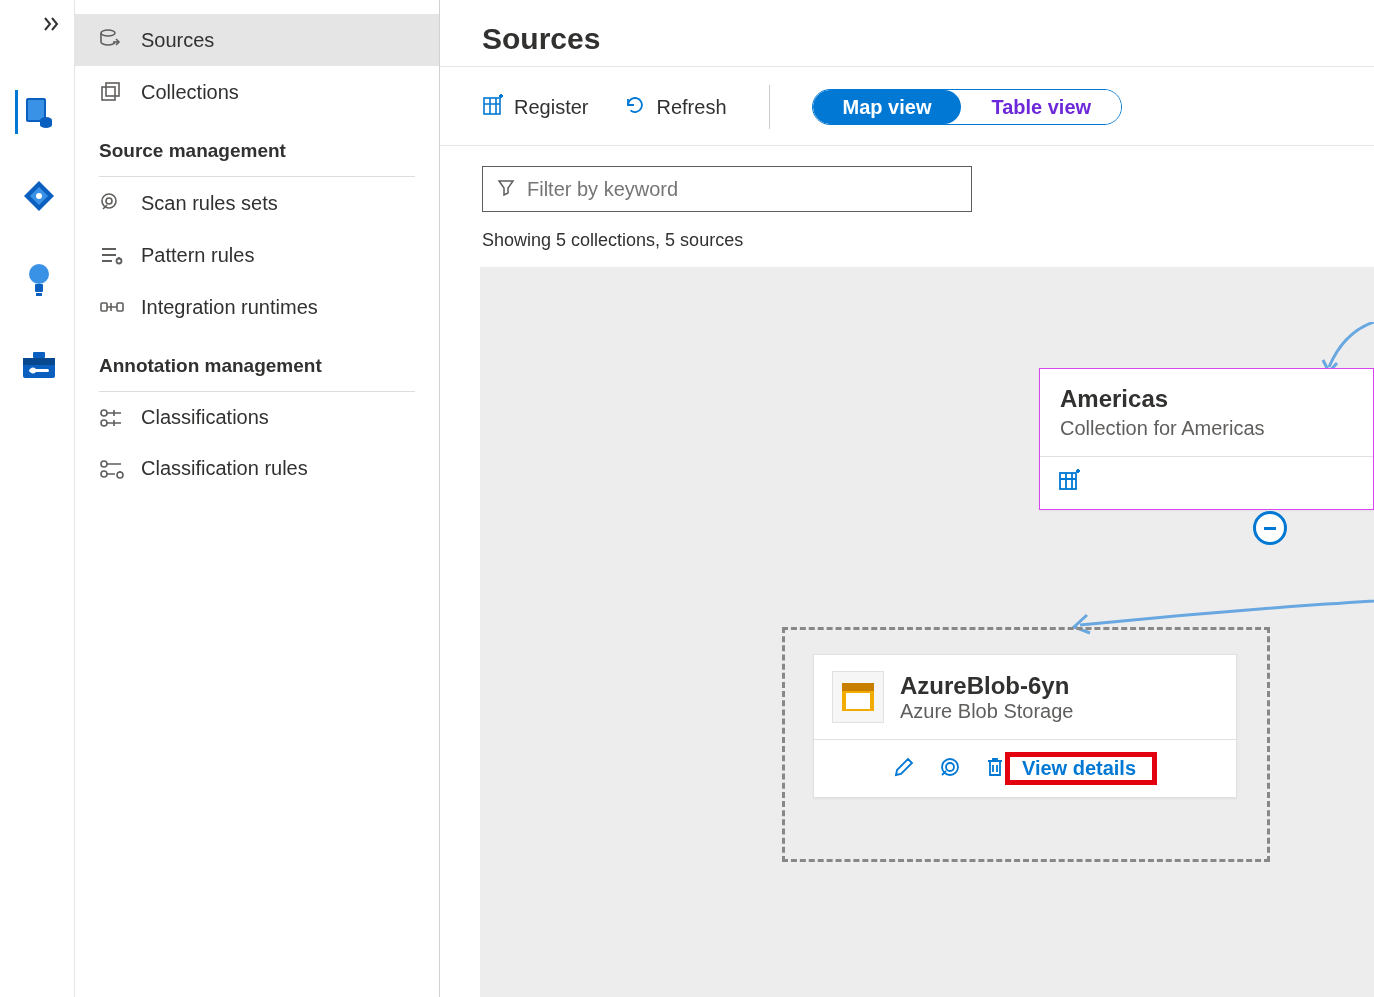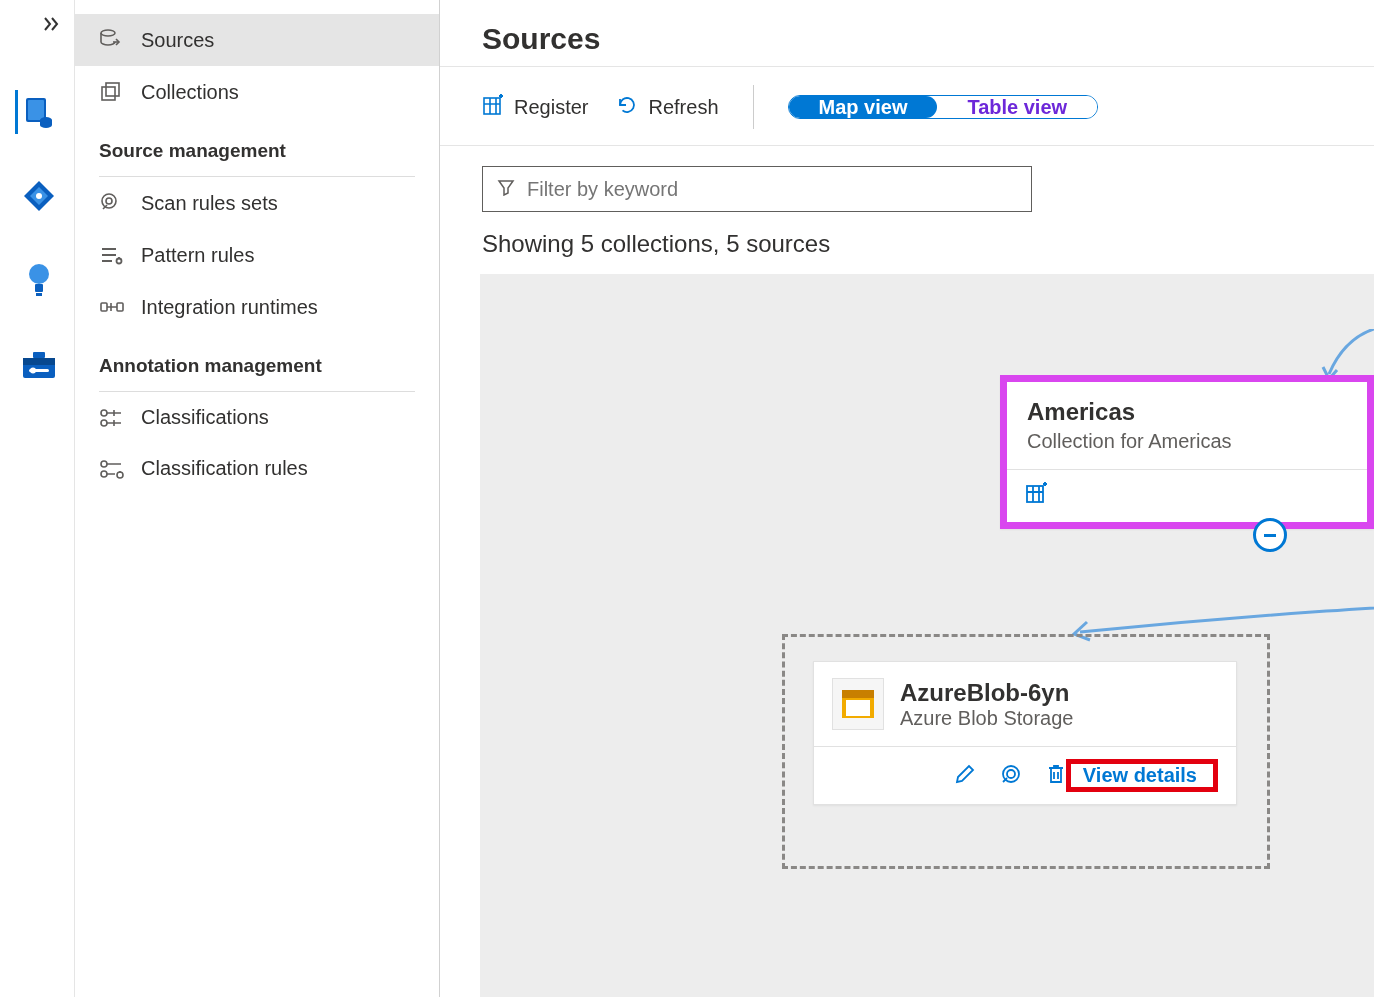--- a/index.html
+++ b/index.html
@@ -59,57 +59,57 @@
     }
     .divider { border: none; border-top: 1px solid #ddd; margin: 6px 24px 0 24px; }
     .main {
       flex: 1;
       padding: 22px 0 0 42px;
       position: relative;
       overflow: hidden;
     }
     .page-title { font-size: 30px; font-weight: 600; color: #323130; margin-bottom: 10px; }
     .header-border { border-bottom: 1px solid #e5e5e5; margin-left: -42px; margin-bottom: 18px; }
-    .toolbar { display: flex; align-items: center; gap: 28px; margin-bottom: 16px; }
+    .toolbar { display: flex; align-items: center; gap: 36px; margin-bottom: 16px; }
     .toolbar-btn {
       display: flex; align-items: center; gap: 10px;
       font-size: 20px; color: #323130; cursor: pointer;
       background: none; border: none;
     }
     .toolbar-btn .ic { color: #0078d4; }
     .vbar { width:1px; height:44px; background:#ccc; margin:0 6px; }
     .view-toggle {
       display: inline-flex; border: 1px solid #0078d4; border-radius: 22px; overflow: hidden;
-      height: 24px;
+      height: 36px;
     }
     .toggle-opt {
       padding: 8px 30px; font-size: 20px; font-weight: 600; cursor: pointer;
       display: flex; align-items: center;
     }
     .toggle-opt.active { background: #0078d4; color: #fff; border-radius: 22px; }
     .toggle-opt.inactive { color: #6d28d9; background: #fff; }
     .bar-border { border-bottom: 1px solid #e5e5e5; margin-left: -42px; margin-bottom: 20px; }
     .filter-input {
-      width: 550px; height: 46px;
+      width: 490px; height: 46px;
       border: 1px solid #605e5c;
       display: flex; align-items: center; padding: 0 14px; gap: 12px; margin-bottom: 18px;
     }
     .filter-input input { border: none; outline: none; font-size: 20px; flex: 1; }
-    .showing { font-size: 24px; color: #323130; margin-bottom: 16px; }
+    .showing { font-size: 18px; color: #323130; margin-bottom: 16px; }
     .canvas {
       background: #ededed; height: 740px; position: relative;
       margin-left: -2px;
     }
     
     .connector1 { position:absolute; right:0; top:55px; }
     .connector2 { position:absolute; left:540px; top:248px; width:720px; height:130px; }
     
     .card-collection {
       position: absolute; right: 0; top: 101px;
-      width: 374px; background: #fff; border: 7px solid #d946ef;
+      width: 335px; background: #fff; border: 1px solid #d946ef;
       box-shadow: 0 1px 2px rgba(0,0,0,.05);
     }
     .card-collection .ctop { padding: 16px 20px 16px 20px; border-bottom: 1px solid #e1e1e1; }
     .card-collection .ctitle { font-size: 24px; font-weight: 600; color: #323130; }
     .card-collection .cdesc { font-size: 20px; color: #605e5c; margin-top: 4px; }
     .card-collection .cactions { padding: 12px 18px; display:flex; gap: 16px; }
     .minus-knob {
       position:absolute; right:87px; top:244px;
       width:34px; height:34px; border:3px solid #0078d4; border-radius:50%;
       background:#fff; display:flex; align-items:center; justify-content:center;
@@ -122,21 +122,21 @@
       border: 3px dashed #8a8886;
     }
     .source-card {
       position: absolute; left: 28px; top: 24px; width: 424px;
       background: #ffffff; border: 1px solid #e1e1e1;
       box-shadow: 0 1px 2px rgba(0,0,0,.06);
     }
     .source-card .stop { display:flex; gap:16px; padding: 16px 18px; border-bottom:1px solid #e1e1e1; align-items:center; }
     .source-card .stitle { font-size: 24px; font-weight:600; color:#323130; }
     .source-card .ssub { font-size: 20px; color:#605e5c; }
-    .source-card .sactions { display:flex; align-items:center; justify-content:flex-end; padding: 12px 18px; }
+    .source-card .sactions { display:flex; align-items:center; justify-content:center; padding: 12px 18px; }
     .source-card .icons { display:flex; gap:24px; color:#0078d4; }
     .view-details-link { color:#0078d4; font-size: 20px; font-weight:600; cursor:pointer; padding: 4px 8px; }
     .highlight-box { border: 5px solid #e3000f; padding: 0 8px 0 4px; }
     .blob-icon {
       width:52px; height:52px; background:#f6f6f6; border:1px solid #e1e1e1;
       display:flex; align-items:center; justify-content:center;
     }
   </style>
 </head>
 <body>

